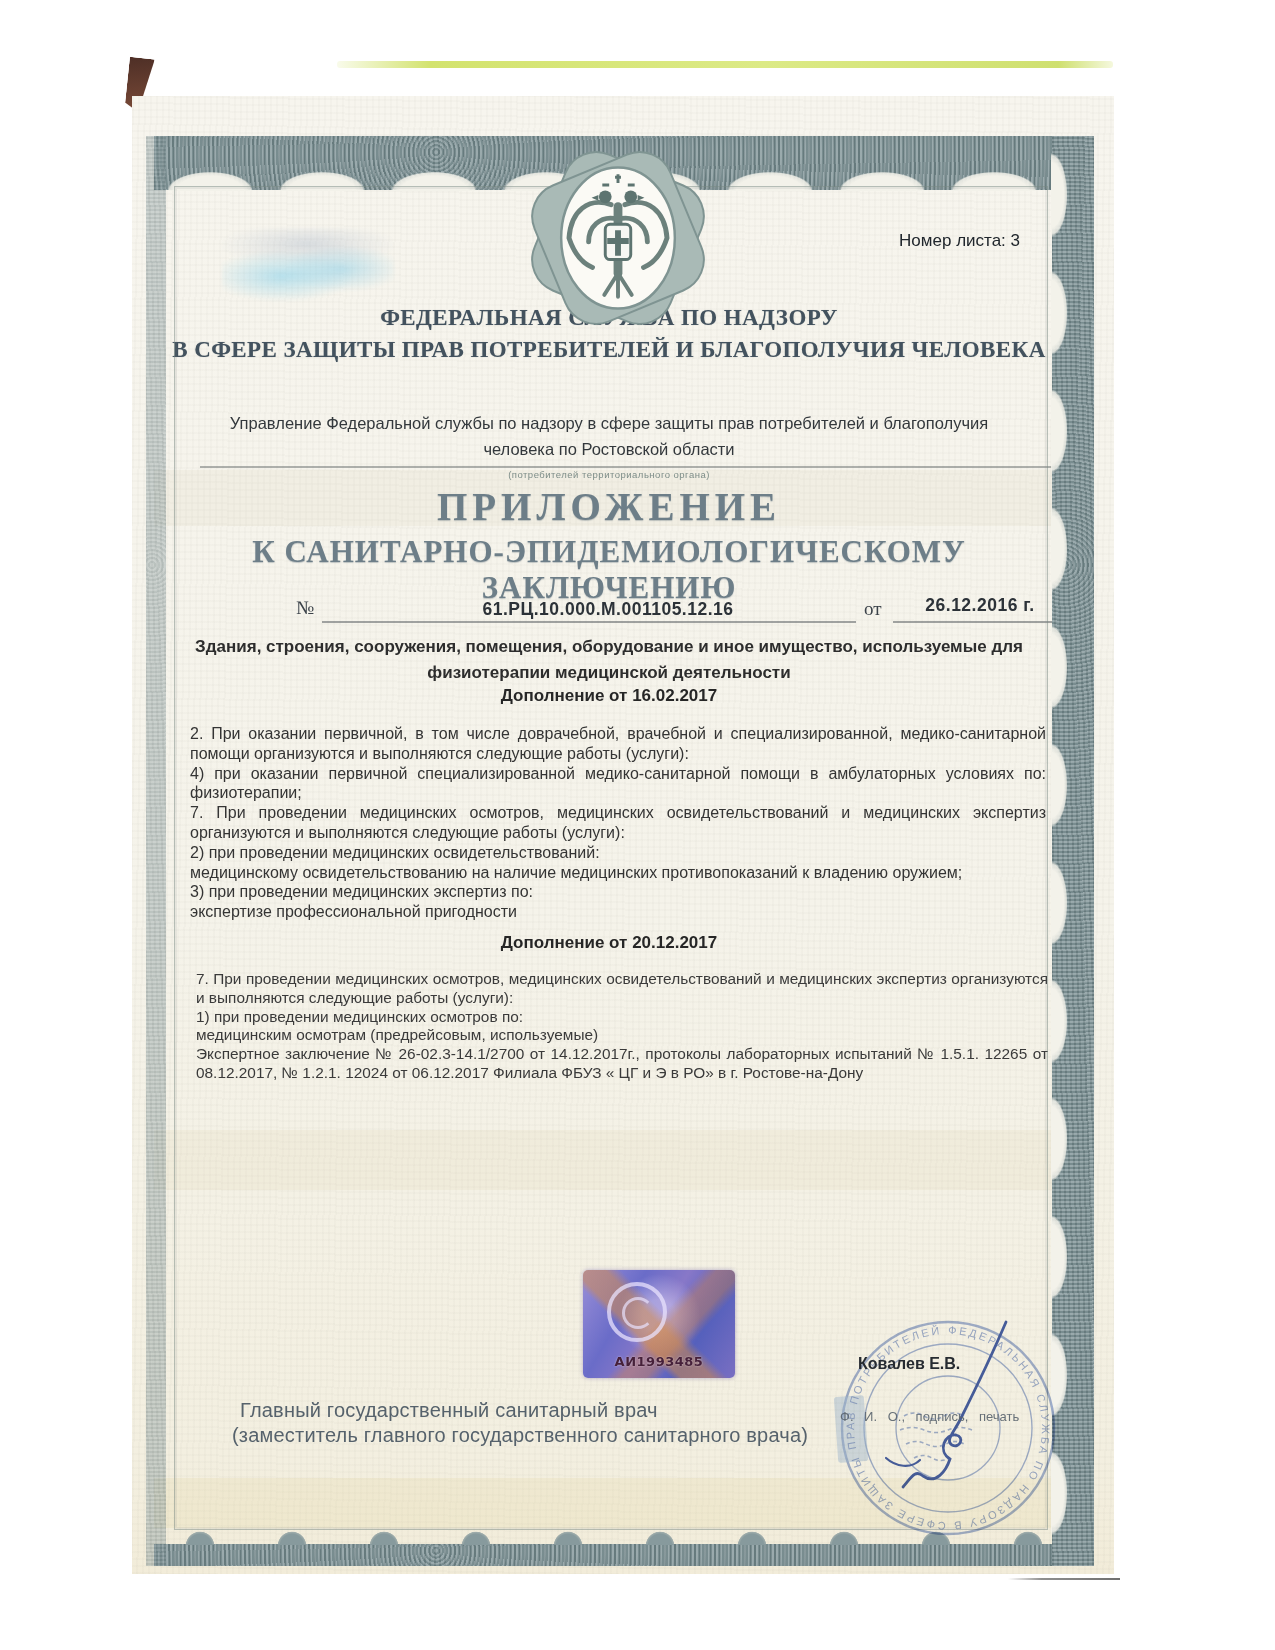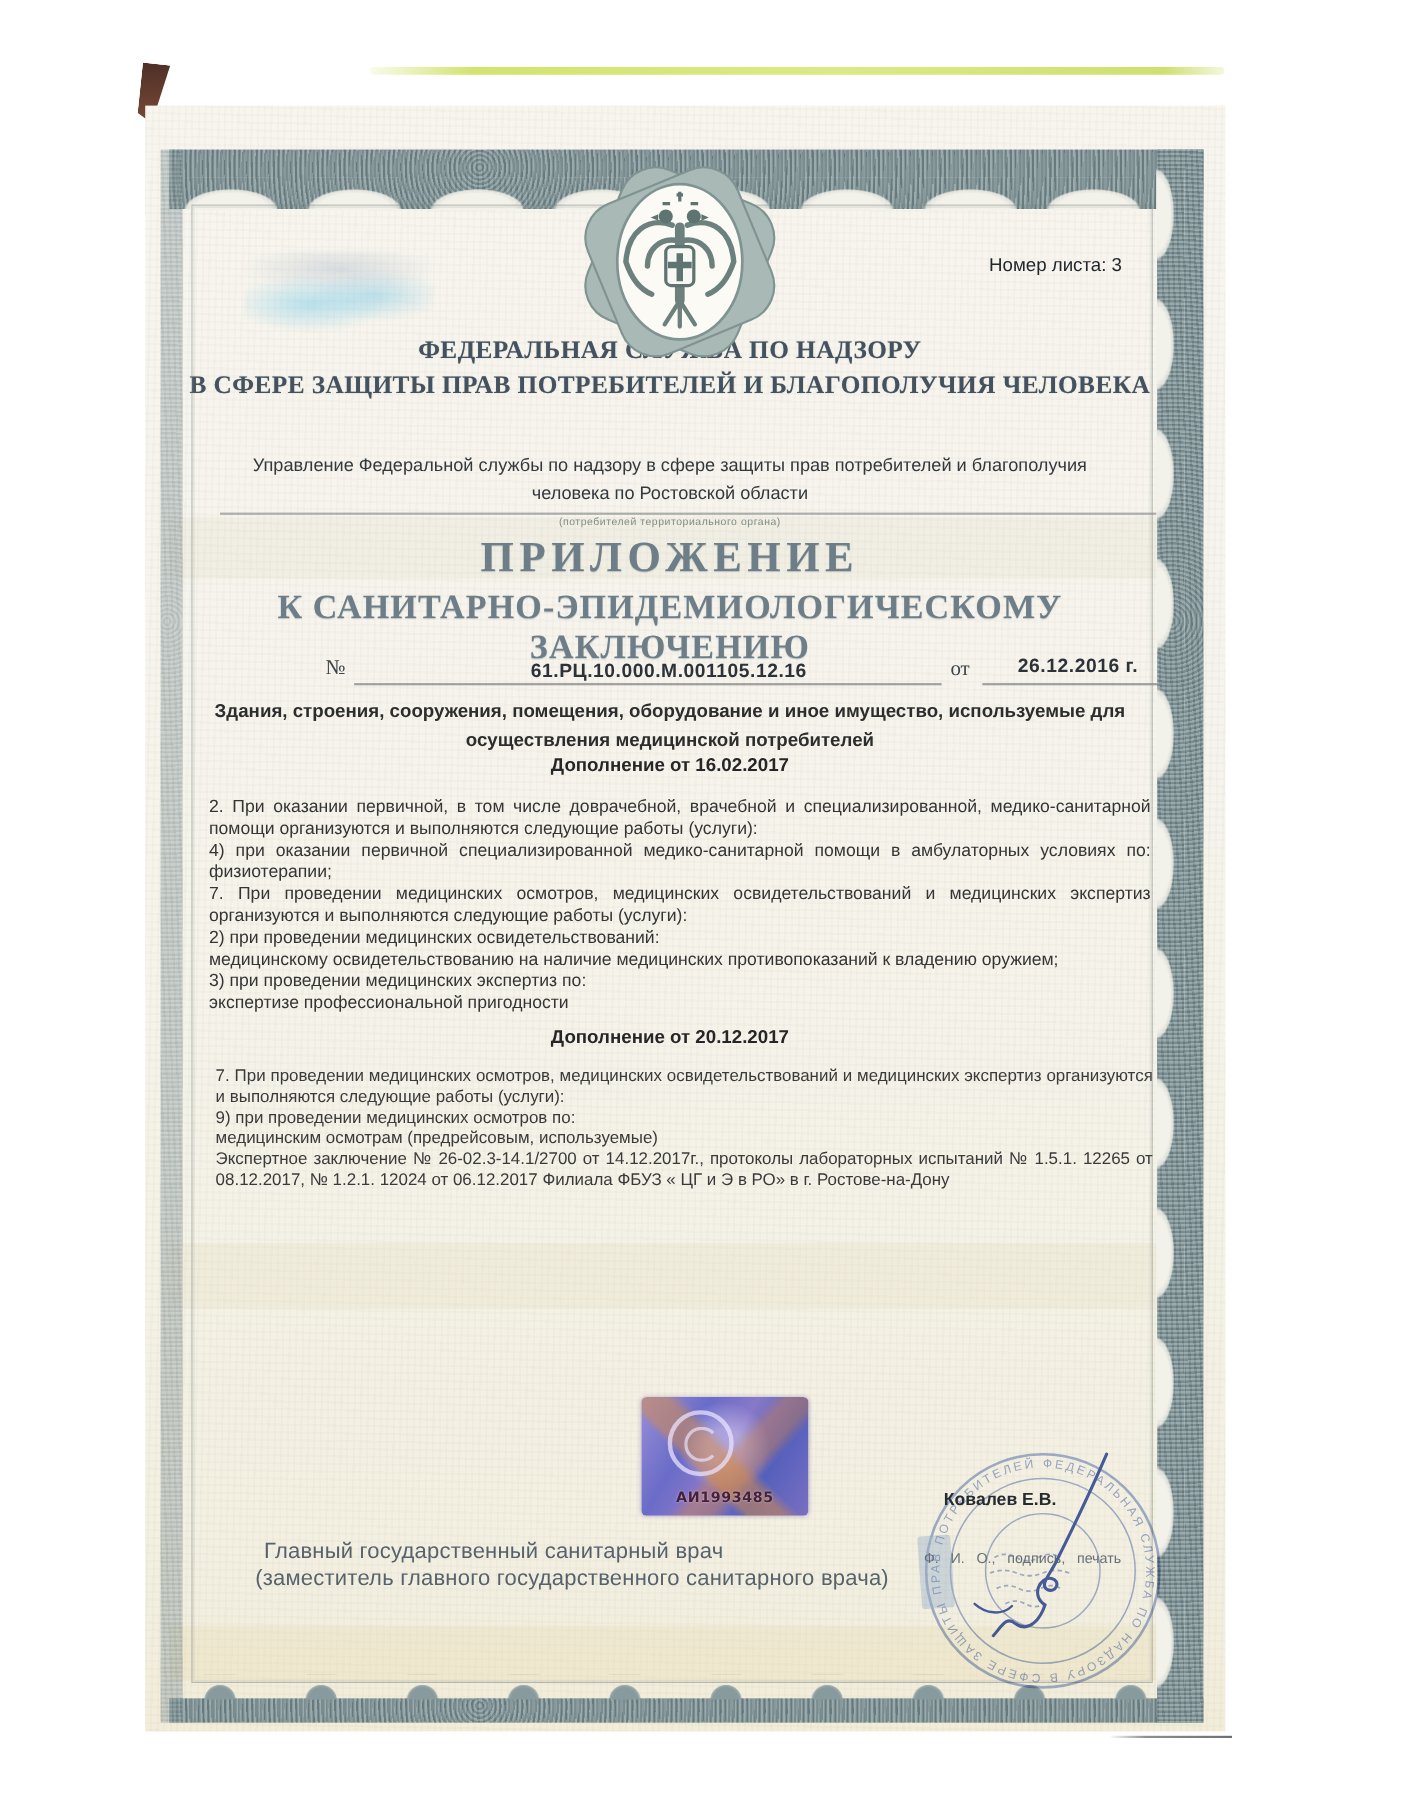--- a/index.html
+++ b/index.html
@@ -157,37 +157,37 @@
   <div class="t ctr title title2" style="top:534px;">К САНИТАРНО-ЭПИДЕМИОЛОГИЧЕСКОМУ ЗАКЛЮЧЕНИЮ</div>
 
   <div class="t serif-sm" style="left:296px;top:597px;">№</div>
   <div class="t num-val" style="left:348px;top:599px;width:520px;text-align:center;">61.РЦ.10.000.М.001105.12.16</div>
   <div class="ul" style="left:322px;top:621px;width:534px;"></div>
   <div class="t serif-sm" style="left:864px;top:598px;">от</div>
   <div class="t num-val" style="left:896px;top:595px;width:168px;text-align:center;">26.12.2016 г.</div>
   <div class="ul" style="left:893px;top:621px;width:170px;"></div>
 
   <div class="t ctr subj" style="top:637px;">Здания, строения, сооружения, помещения, оборудование и иное имущество, используемые для</div>
-  <div class="t ctr subj" style="top:663px;">осуществления медицинской потребителей</div>
+  <div class="t ctr subj" style="top:663px;">физиотерапии медицинской деятельности</div>
 
   <div class="t ctr add-title" style="top:686px;">Дополнение от 16.02.2017</div>
   <div class="block block1">
     <p>2. При оказании первичной, в том числе доврачебной, врачебной и специализированной, медико-санитарной помощи организуются и выполняются следующие работы (услуги):</p>
     <p>4) при оказании первичной специализированной медико-санитарной помощи в амбулаторных условиях по: физиотерапии;</p>
     <p>7. При проведении медицинских осмотров, медицинских освидетельствований и медицинских экспертиз организуются и выполняются следующие работы (услуги):</p>
     <p>2) при проведении медицинских освидетельствований:</p>
     <p>медицинскому освидетельствованию на наличие медицинских противопоказаний к владению оружием;</p>
     <p>3) при проведении медицинских экспертиз по:</p>
     <p>экспертизе профессиональной пригодности</p>
   </div>
 
   <div class="t ctr add-title" style="top:933px;">Дополнение от 20.12.2017</div>
   <div class="block block2">
     <p>7. При проведении медицинских осмотров, медицинских освидетельствований и медицинских экспертиз организуются и выполняются следующие работы (услуги):</p>
-    <p>9) при проведении медицинских осмотров по:</p>
+    <p>1) при проведении медицинских осмотров по:</p>
     <p>медицинским осмотрам (предрейсовым, используемые)</p>
     <p>Экспертное заключение № 26-02.3-14.1/2700 от 14.12.2017г., протоколы лабораторных испытаний № 1.5.1. 12265 от 08.12.2017, № 1.2.1. 12024 от 06.12.2017 Филиала ФБУЗ « ЦГ и Э в РО» в г. Ростове-на-Дону</p>
   </div>
 
   <div class="abs holo z4">
     <div class="holo-ring"></div>
     <div class="holo-num">АИ1993485</div>
   </div>
 
   <div class="t kovalev">Ковалев Е.В.</div>

